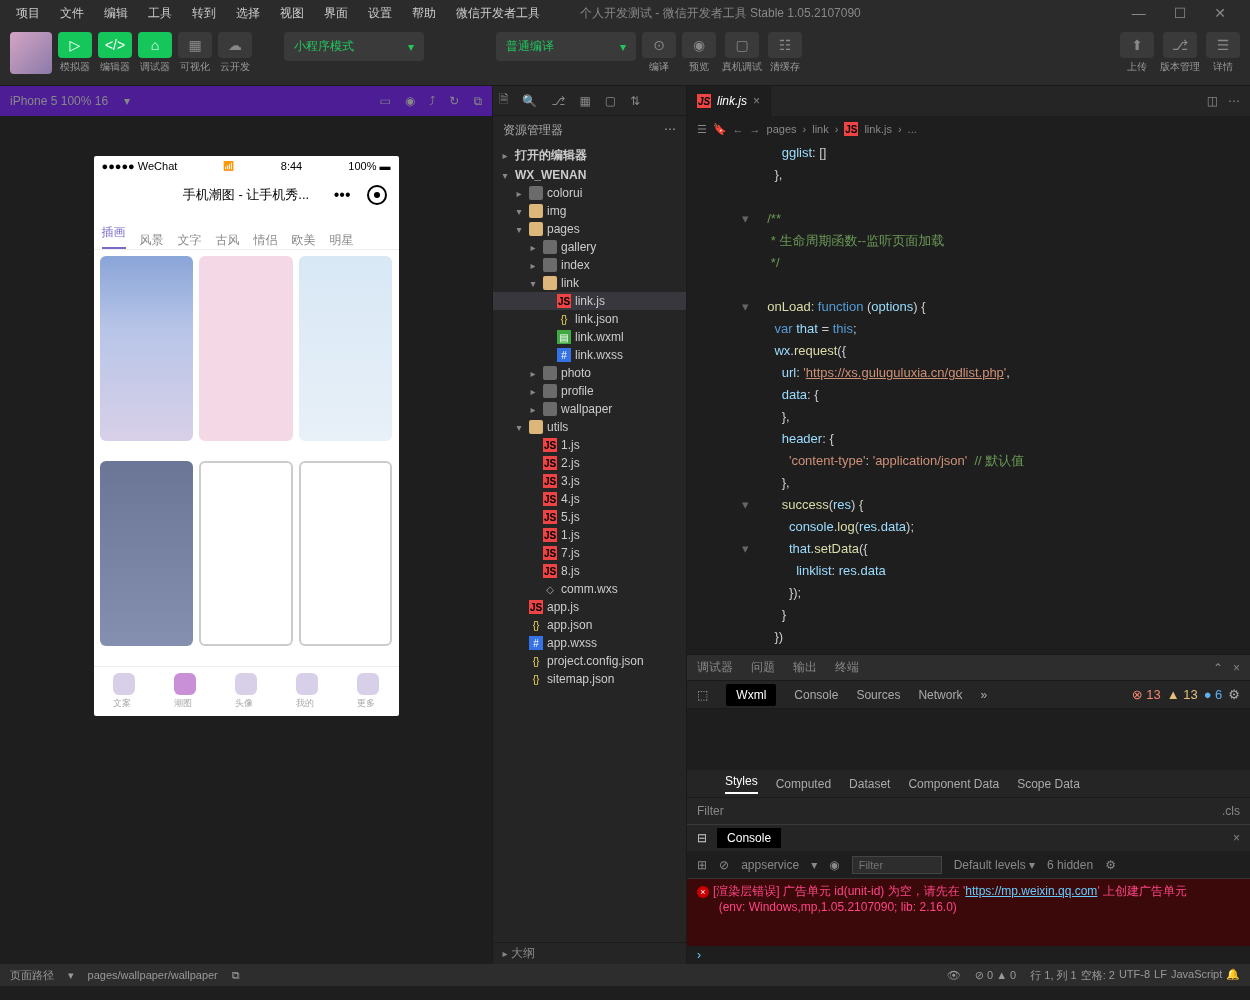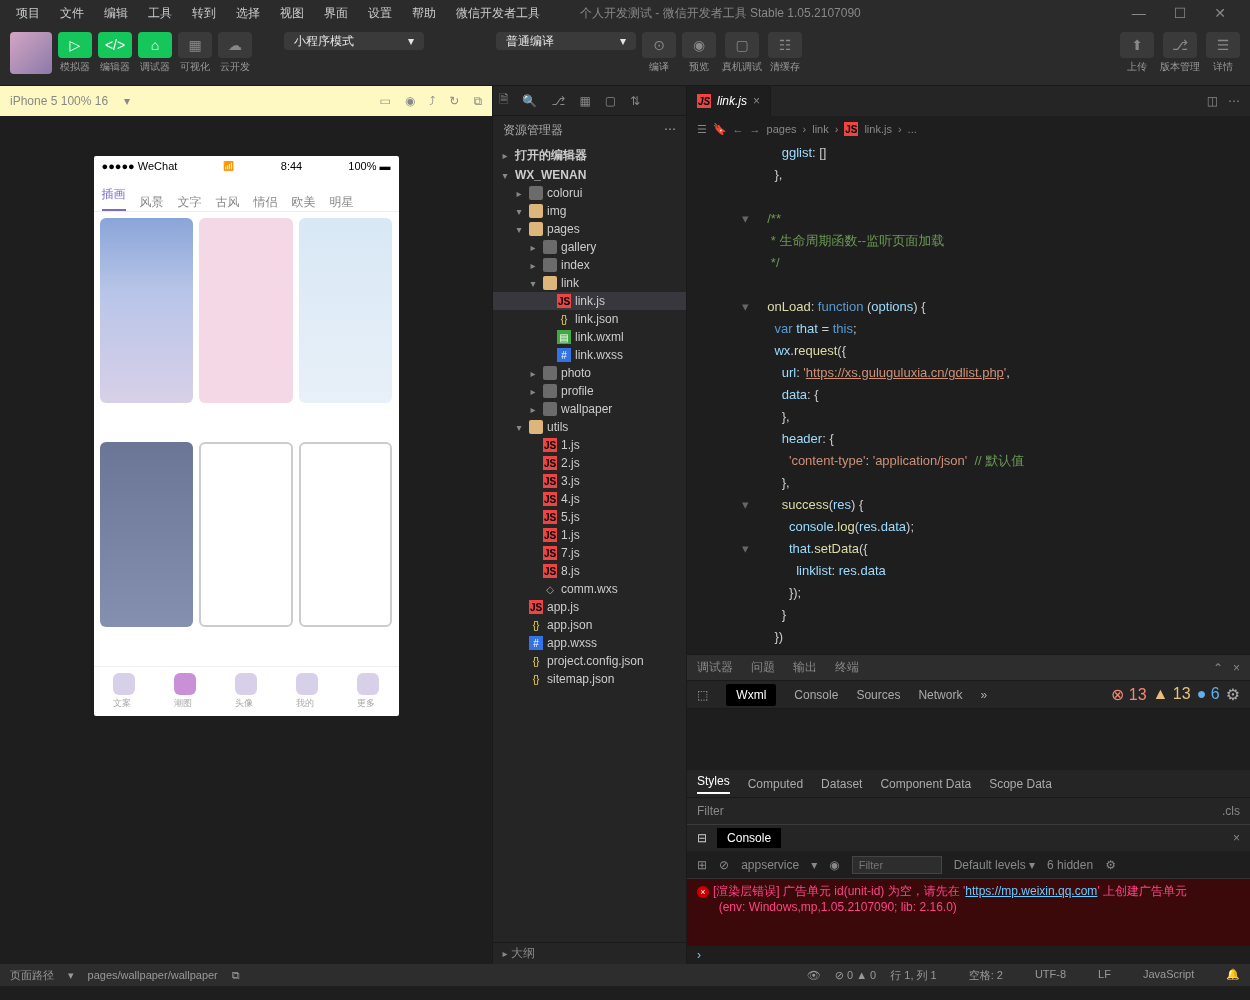--- a/index.html
+++ b/index.html
@@ -8,26 +8,26 @@
 .menubar span { padding: 3px 8px; color: #ccc; cursor: pointer; }
 .menubar .title { color: #888; margin-left: 20px; }
 .winctrl { margin-left: auto; display: flex; gap: 12px; padding-right: 8px; }
 .winctrl span { color: #888; cursor: pointer; font-size: 14px; }
 .toolbar { background: #2b2b2b; height: 60px; display: flex; align-items: flex-start; padding: 6px 10px; gap: 6px; border-bottom: 1px solid #1a1a1a; }
 .avatar { width: 42px; height: 42px; background: linear-gradient(135deg,#d4a5c5,#8b7aa8); border-radius: 4px; }
 .tbgroup { display: flex; flex-direction: column; align-items: center; gap: 2px; }
 .tbbtn { background: #15c75b; width: 34px; height: 26px; border-radius: 4px; display: flex; align-items: center; justify-content: center; color: #fff; font-size: 14px; }
 .tbbtn.gray { background: #3a3a3a; color: #888; }
 .tblabel { font-size: 10px; color: #999; }
-.tbselect { background: #3a3a3a; height: 18px; padding: 0 10px; border-radius: 4px; display: flex; align-items: center; color: #e5e5e5; min-width: 140px; justify-content: space-between; }
+.tbselect { background: #3a3a3a; height: 29px; padding: 0 10px; border-radius: 4px; display: flex; align-items: center; color: #22c55e; min-width: 140px; justify-content: space-between; }
 .tbspacer { flex: 1; }
 .tbright { display: flex; gap: 6px; }
 .main { display: flex; height: 878px; }
 .simcol { width: 492px; background: #1e1e1e; display: flex; flex-direction: column; }
-.simbar { height: 30px; background: #fef9c3; display: flex; align-items: center; padding: 0 10px; color: #888; gap: 16px; }
+.simbar { height: 30px; background: #4c1d95; display: flex; align-items: center; padding: 0 10px; color: #888; gap: 16px; }
 .simbar .r { margin-left: auto; display: flex; gap: 14px; }
 .simarea { flex: 1; display: flex; align-items: flex-start; justify-content: center; padding-top: 40px; }
 .phone { width: 305px; height: 560px; background: #fff; border-radius: 2px; display: flex; flex-direction: column; }
 .statusbar { height: 20px; display: flex; align-items: center; padding: 0 8px; font-size: 11px; color: #000; justify-content: space-between; }
 .phtitle { height: 38px; display: flex; align-items: center; justify-content: center; font-size: 13px; color: #000; position: relative; }
 .phtitle .dots { position: absolute; right: 48px; font-size: 16px; }
 .phtitle .target { position: absolute; right: 12px; width: 20px; height: 20px; border: 2px solid #000; border-radius: 50%; display: flex; align-items: center; justify-content: center; }
 .phtitle .target::after { content: ''; width: 6px; height: 6px; background: #000; border-radius: 50%; }
 .phtabs { height: 36px; display: flex; align-items: flex-end; padding: 0 8px; gap: 14px; font-size: 12px; color: #888; border-bottom: 1px solid #eee; }
 .phtabs .active { color: #7b68c9; border-bottom: 2px solid #7b68c9; padding-bottom: 6px; }
@@ -77,42 +77,42 @@
 .c-str { color: #ce9178; }
 .c-url { color: #ce9178; text-decoration: underline; }
 .c-var { color: #9cdcfe; }
 .c-com { color: #6a9955; }
 
 .devtools { height: 170px; background: #252525; border-top: 1px solid #1a1a1a; display: flex; flex-direction: column; }
 .dvhead { height: 26px; display: flex; align-items: center; padding: 0 10px; gap: 18px; color: #888; border-bottom: 1px solid #1a1a1a; background: #2d2d2d; }
 .dvhead .r { margin-left: auto; display: flex; gap: 10px; }
 .dvtabs { height: 28px; display: flex; align-items: center; padding: 0 10px; gap: 18px; color: #aaa; border-bottom: 1px solid #1a1a1a; }
 .dvtabs .active { background: #000; color: #fff; padding: 4px 10px; border-radius: 2px; }
-.dvbadges { margin-left: auto; display: flex; gap: 6px; font-size: 16px; }
+.dvbadges { margin-left: auto; display: flex; gap: 6px; font-size: 13px; }
 .badge-r { color: #f48771; }
 .badge-y { color: #e6c07b; }
 .badge-b { color: #61afef; }
 .dvsub { height: 28px; display: flex; align-items: center; padding: 0 10px; gap: 18px; color: #aaa; border-bottom: 1px solid #1a1a1a; }
-.dvsub .active { color: #fff; border-bottom: 2px solid #fff; padding-bottom: 4px; }
+.dvsub .active { color: #fff; border-bottom: 2px solid #fff; padding-bottom: 4px; margin-left: 28px; }
 .dvfilter { height: 26px; display: flex; align-items: center; padding: 0 10px; color: #888; justify-content: space-between; }
 
 .console { height: 140px; background: #1e1e1e; border-top: 1px solid #3a3a3a; display: flex; flex-direction: column; }
 .conhead { height: 26px; background: #252525; display: flex; align-items: center; padding: 0 10px; gap: 10px; }
 .conhead .tab { background: #000; color: #fff; padding: 3px 10px; }
 .conhead .r { margin-left: auto; color: #888; }
 .conbar { height: 28px; display: flex; align-items: center; padding: 0 10px; gap: 12px; color: #888; border-bottom: 1px solid #333; }
 .conbar input { background: #2d2d2d; border: 1px solid #444; color: #ccc; padding: 2px 6px; width: 90px; font-size: 11px; }
 .conmsg { flex: 1; background: #3b0909; padding: 4px 10px; color: #f48; font-family: Consolas, monospace; font-size: 12px; line-height: 16px; }
 .conmsg .erricon { color: #fff; background: #c00; border-radius: 50%; width: 12px; height: 12px; display: inline-flex; align-items: center; justify-content: center; font-size: 9px; margin-right: 4px; }
 .conmsg a { color: #6cf; text-decoration: underline; }
 .conprompt { color: #6cf; padding: 2px 10px; background: #1e1e1e; }
 
 .outline { height: 22px; background: #252525; border-top: 1px solid #1a1a1a; display: flex; align-items: center; padding: 0 6px; color: #888; }
 .statusbar2 { height: 22px; background: #2d2d2d; display: flex; align-items: center; padding: 0 10px; gap: 14px; color: #999; font-size: 11px; }
-.statusbar2 .r { margin-left: auto; display: flex; gap: 32px; }
+.statusbar2 .r { margin-left: auto; display: flex; gap: 4px; }
 </style>
 </head>
 <body>
 
 <div class="menubar">
   <span>项目</span>
     <span>文件</span>
     <span>编辑</span>
     <span>工具</span>
     <span>转到</span>
@@ -208,20 +208,25 @@
         <span>⧉</span>
       </div>
     </div>
     <div class="simarea">
       <div class="phone">
         <div class="statusbar">
           <span>●●●●● WeChat</span>
             <span style="font-size:9px">📶</span>
           <span>8:44</span>
           <span><span>100%</span> ▬</span>
+        </div>
+        <div class="phtitle">
+          <span>手机潮图 - 让手机秀...</span>
+          <span class="dots">•••</span>
+          <span class="target"></span>
         </div>
         <div class="phtabs" id="phtabs">
             <span class="active">插画</span>
             <span class="">风景</span>
             <span class="">文字</span>
             <span class="">古风</span>
             <span class="">情侣</span>
             <span class="">欧美</span>
             <span class="">明星</span>
           </div>

